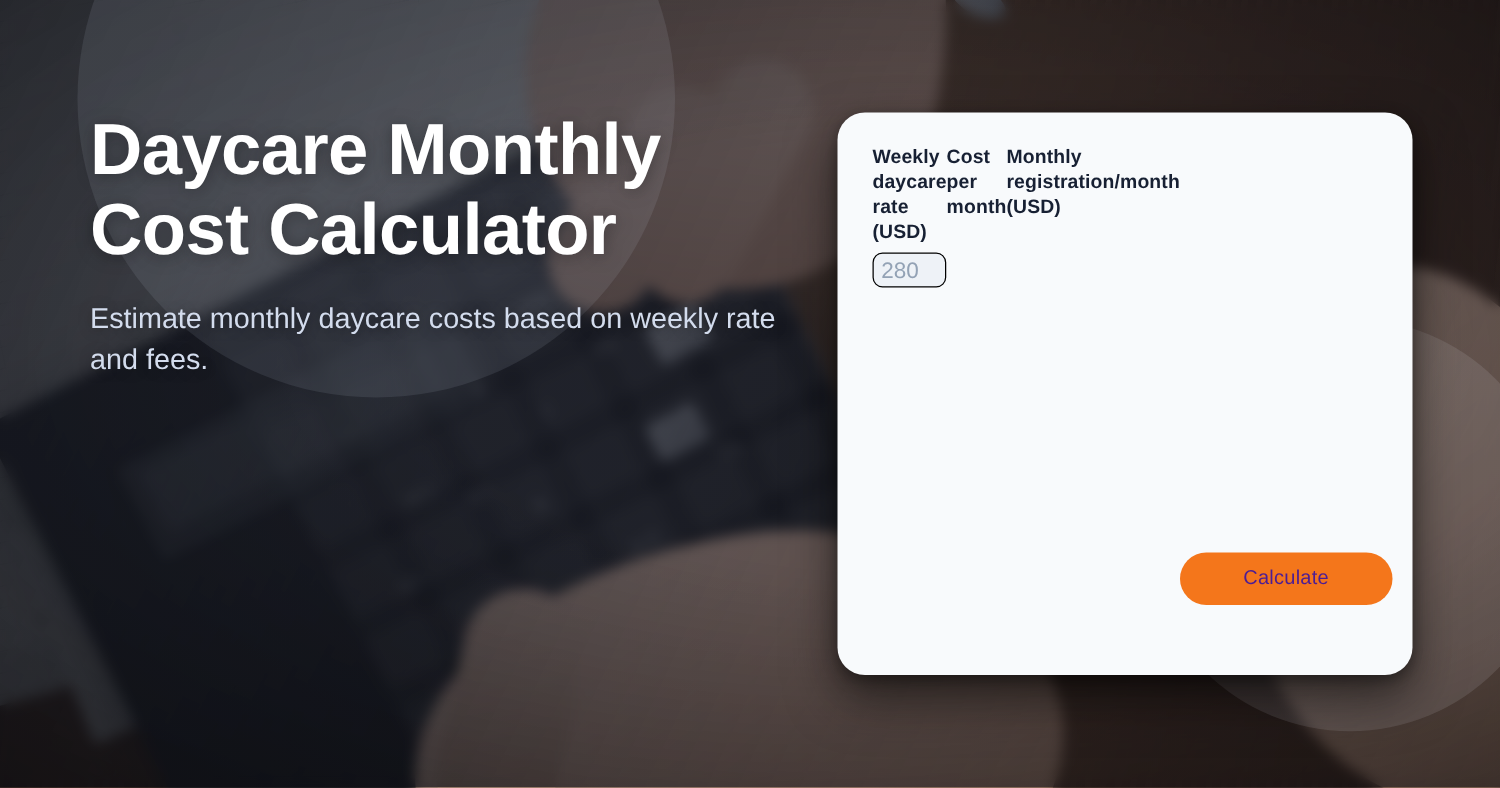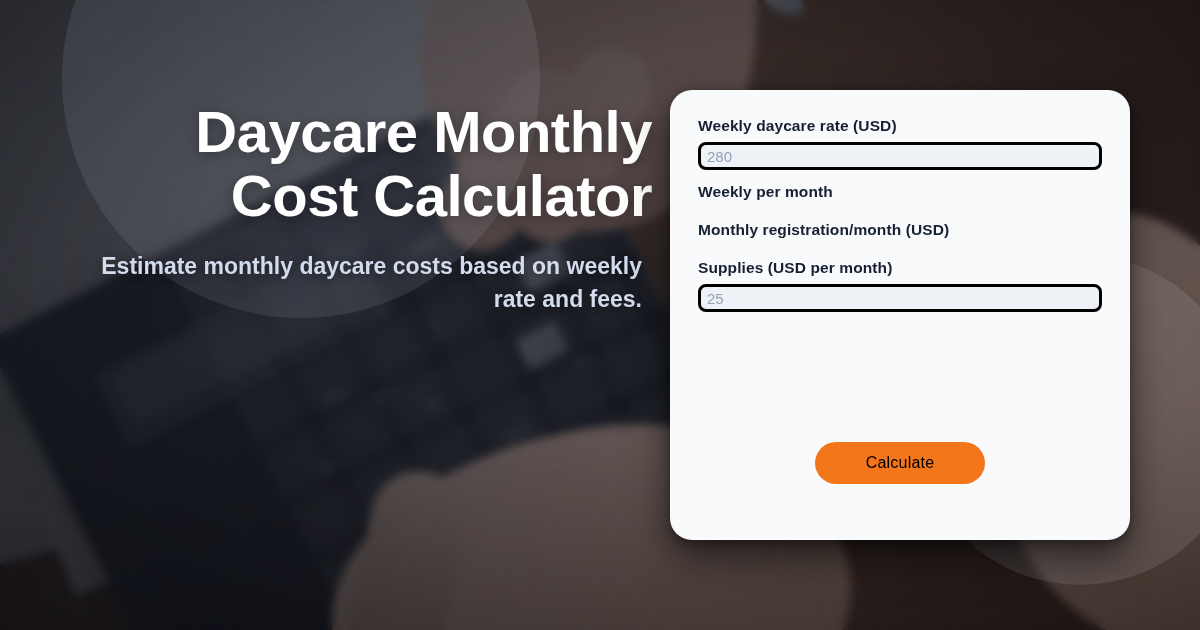--- a/index.html
+++ b/index.html
@@ -181,84 +181,84 @@
   }
   .circle-glow-r {
     left:915px; top:255px; width:330px; height:330px;
     border-radius:50%;
     background:rgba(225,225,230,.12);
   }
 
   
   #content { position:absolute; inset:0; }
 
-  .hero { position:absolute; left:72px; top:100px; width:580px;text-align:right; }
+  .hero { position:absolute; left:72px; top:88px; width:580px; }
   .hero-title {
     color:#ffffff;
     font-size:58px;
     font-weight:700;
     line-height:64px;
     letter-spacing:-0.5px;
     text-shadow:0 2px 14px rgba(0,0,0,.35);
   }
   .hero-sub {
     margin-top:22px;
     color:#d3dced;
     font-size:23px;
     line-height:33px;
-    font-weight:700;
+    font-weight:400;
     text-shadow:0 1px 10px rgba(0,0,0,.35);
     max-width:570px;
   }
 
   .card {
     position:absolute;
     left:670px; top:90px;
     width:460px; height:450px;
     background:#f8fafc;
     border-radius:22px;
     box-shadow:0 18px 40px rgba(0,0,0,.55), 0 4px 12px rgba(0,0,0,.35);
     padding:26px 28px 0 28px;
     display:flex;
-    flex-direction:column;
+    flex-direction:row;
   }
   .field { margin-bottom:12px; }
   .field-label {
     display:block;
     font-size:15.5px;
     font-weight:700;
     color:#172033;
     line-height:20px;
     margin-bottom:6px;
     letter-spacing:.1px;
   }
   .field-input {
     width:100%;
     height:28px;
     background:#eef2f7;
-    border:3px solid #000000;
+    border:1px solid #000000;
     border-radius:8px;
     padding:0 6px;
-    font-size:15px;
+    font-size:18px;
     font-family:"Liberation Sans", sans-serif;
     color:#334155;
     outline:none;
   }
   .field-input::placeholder { color:#93a2b5; }
 
   .card-actions {
     margin-top:auto;
     padding-bottom:56px;
     display:flex;
     justify-content:center;
   }
   .calc-button {
     width:170px; height:42px;
     background:#f4761b;
-    color:#000000;
+    color:#4c1d95;
     border:none;
     border-radius:21px;
     font-family:"Liberation Sans", sans-serif;
     font-size:16px;
     font-weight:400;
     cursor:pointer;
     letter-spacing:.2px;
   }
 </style>
 </head>
@@ -322,30 +322,26 @@
   </div>
 
   <div class="card">
 
     <div class="field">
       <label class="field-label">Weekly daycare rate (USD)</label>
       <input class="field-input" type="text" placeholder="280" style="">
     </div>
 
     <div class="field">
-      <label class="field-label">Weekly per month</label>
+      <label class="field-label">Cost per month</label>
     </div>
 
     <div class="field">
       <label class="field-label">Monthly registration/month (USD)</label>
     </div>
 
-    <div class="field">
-      <label class="field-label">Supplies (USD per month)</label>
-      <input class="field-input" type="text" placeholder="25" style="">
-    </div>
 
     <div class="card-actions">
       <button class="calc-button">Calculate</button>
     </div>
 
   </div>
 </div>
 
 </body></html>

